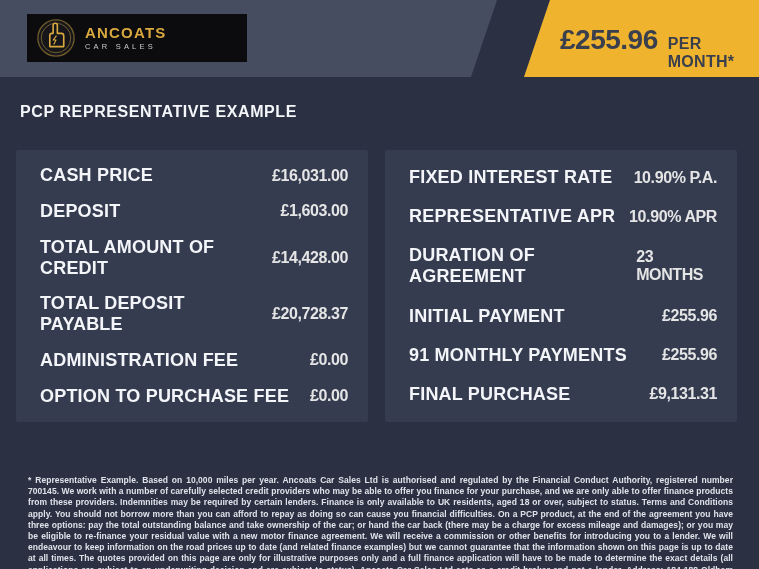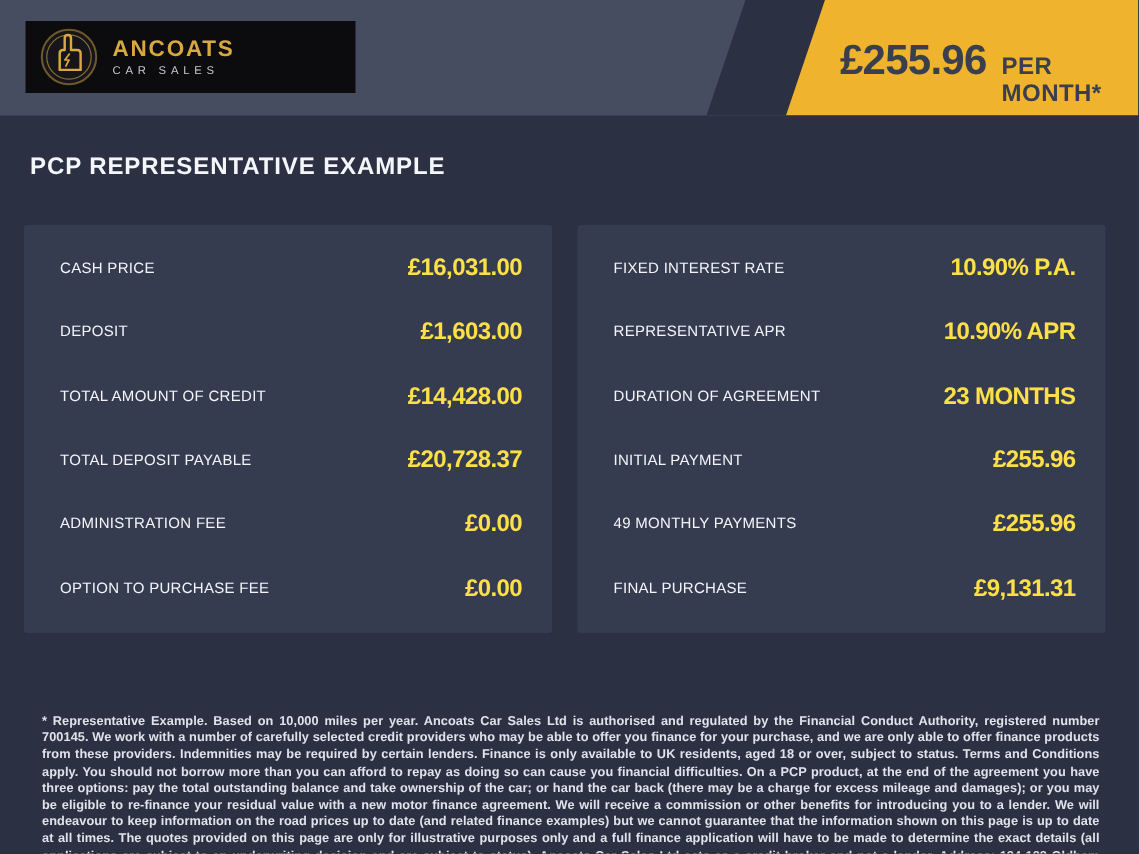--- a/index.html
+++ b/index.html
@@ -5,21 +5,21 @@
   html,body{margin:0;padding:0;}
   body{
     width:759px;height:569px;overflow:hidden;
     background:#2b3143;
     font-family:"Liberation Sans",sans-serif;
     position:relative;
   }
   
   .header{position:relative;height:77px;background:#464d60;}
   .logo-box{
-    position:absolute;left:17px;top:14px;width:220px;height:48px;
+    position:absolute;left:27px;top:14px;width:220px;height:48px;
     background:#0c0c0f;display:flex;align-items:center;padding-left:58px;box-sizing:border-box;
   }
   .logo-icon{position:absolute;left:8px;top:3px;width:42px;height:42px;}
   .logo-text{display:flex;flex-direction:column;line-height:1.05;}
   .logo-name{color:#d9a93f;font-weight:bold;font-size:15px;letter-spacing:1.2px;}
   .logo-sub{color:#c9cad0;font-size:7.5px;letter-spacing:3.2px;margin-top:2px;}
   .band-gap{
     position:absolute;left:471px;top:0;width:79px;height:77px;background:#2b3143;
     clip-path:polygon(26px 0,79px 0,53px 100%,0 100%);
   }
@@ -41,22 +41,22 @@
   .panels{display:flex;gap:17px;padding:0 22px 0 16px;margin-top:29px;}
   .panel{
     width:352px;height:272px;background:#353c50;border-radius:2px;
     display:flex;flex-direction:column;justify-content:space-around;
     padding:8px 0;box-sizing:border-box;flex:none;
   }
   .frow{
     display:flex;justify-content:space-between;align-items:center;
     padding:0 20px 0 24px;
   }
-  .flabel{color:#f3f5f9;font-size:10px;font-weight:normal;letter-spacing:0.2px;}
-  .fvalue{color:#fde047;font-size:16px;font-weight:bold;letter-spacing:-0.4px;}
+  .flabel{color:#f3f5f9;font-size:18px;font-weight:bold;letter-spacing:0.2px;}
+  .fvalue{color:#e5e5e5;font-size:16px;font-weight:bold;letter-spacing:-0.4px;}
   
   .disclaimer{
     margin:53px 26px 0 28px;
     color:#dfe3ea;font-size:8.5px;font-weight:bold;line-height:11.2px;
     text-align:justify;letter-spacing:0.05px;
   }
 </style>
 </head>
 <body>
 
@@ -125,21 +125,21 @@
     </div>
     <div class="frow">
       <span class="flabel">DURATION OF AGREEMENT</span>
       <span class="fvalue">23 MONTHS</span>
     </div>
     <div class="frow">
       <span class="flabel">INITIAL PAYMENT</span>
       <span class="fvalue">£255.96</span>
     </div>
     <div class="frow">
-      <span class="flabel">49 MONTHLY PAYMENTS</span>
+      <span class="flabel">91 MONTHLY PAYMENTS</span>
       <span class="fvalue">£255.96</span>
     </div>
     <div class="frow">
       <span class="flabel">FINAL PURCHASE</span>
       <span class="fvalue">£9,131.31</span>
     </div>
   </div>
 </div>
 
 <div class="disclaimer">* Representative Example. Based on 10,000 miles per year. Ancoats Car Sales Ltd is authorised and regulated by the Financial Conduct Authority, registered number 700145. We work with a number of carefully selected credit providers who may be able to offer you finance for your purchase, and we are only able to offer finance products from these providers. Indemnities may be required by certain lenders. Finance is only available to UK residents, aged 18 or over, subject to status. Terms and Conditions apply. You should not borrow more than you can afford to repay as doing so can cause you financial difficulties. On a PCP product, at the end of the agreement you have three options: pay the total outstanding balance and take ownership of the car; or hand the car back (there may be a charge for excess mileage and damages); or you may be eligible to re-finance your residual value with a new motor finance agreement. We will receive a commission or other benefits for introducing you to a lender. We will endeavour to keep information on the road prices up to date (and related finance examples) but we cannot guarantee that the information shown on this page is up to date at all times. The quotes provided on this page are only for illustrative purposes only and a full finance application will have to be made to determine the exact details (all applications are subject to an underwriting decision and are subject to status). Ancoats Car Sales Ltd acts as a credit broker and not a lender. Address: 184-188 Oldham Road, Manchester, M4 6BQ</div>

